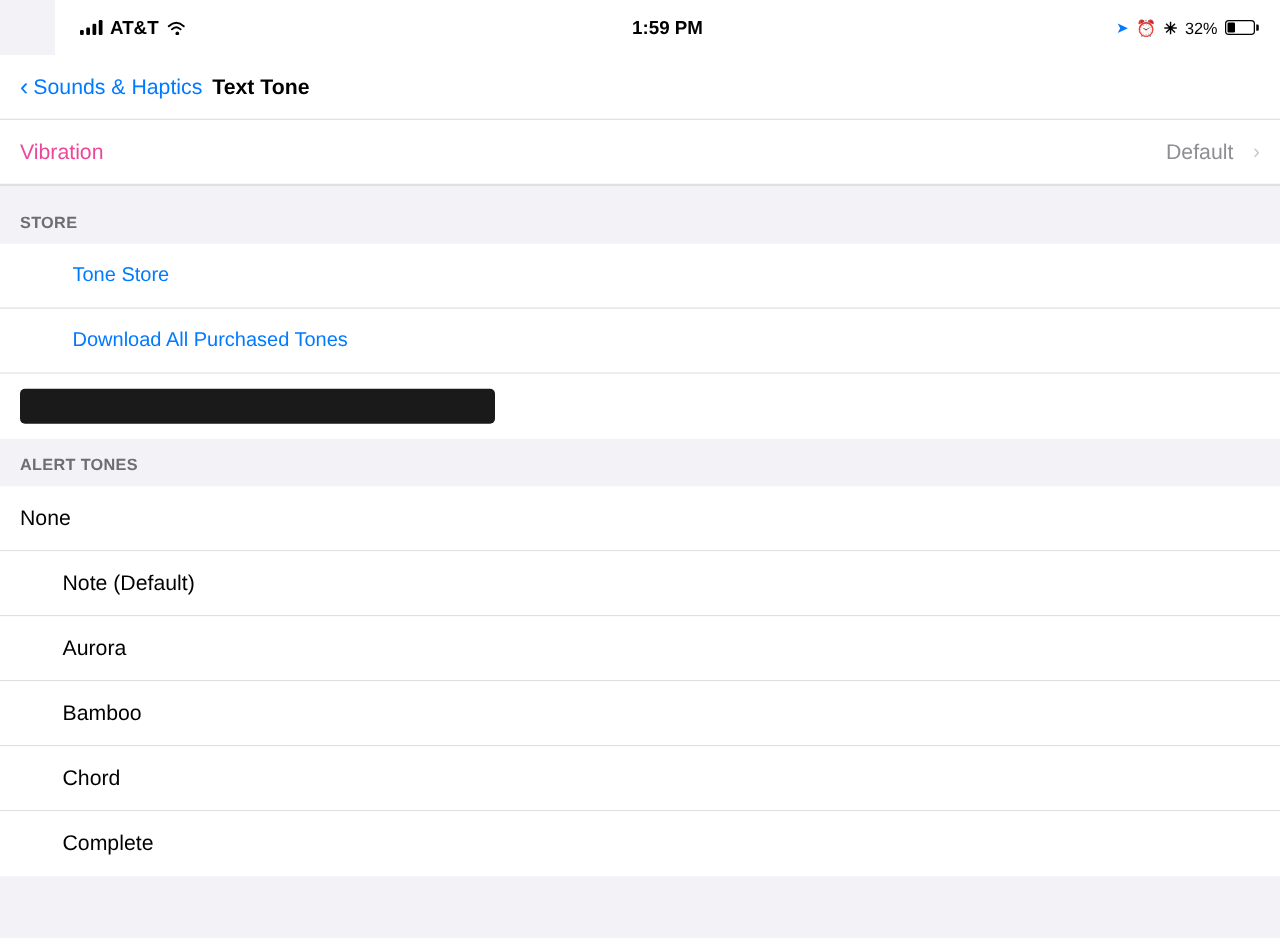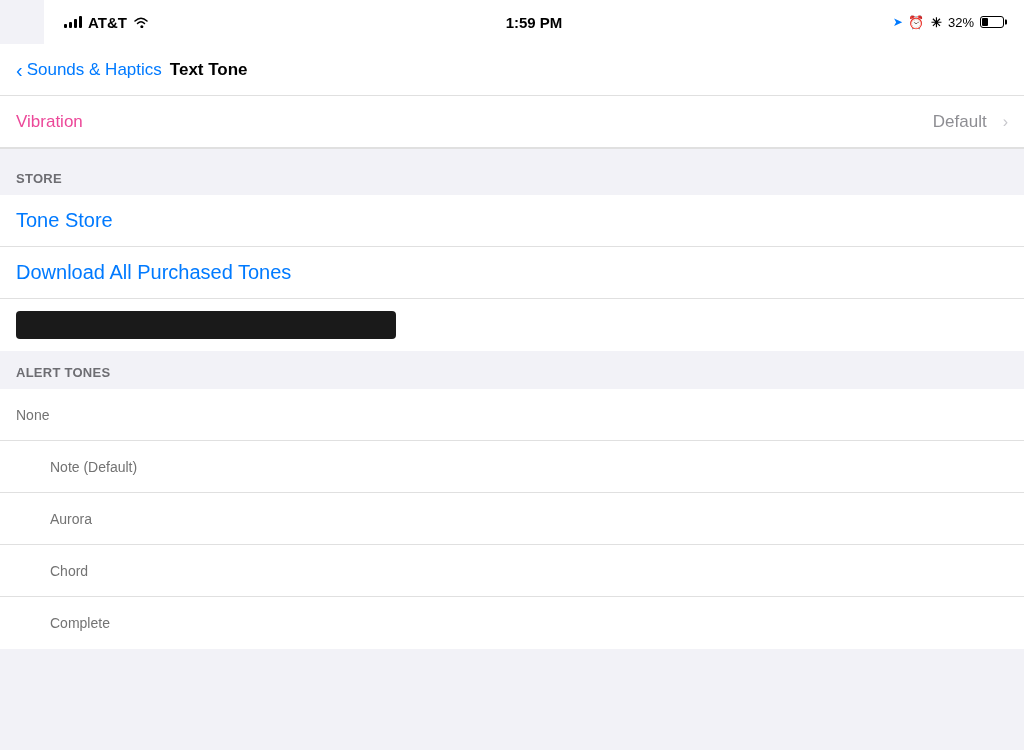--- a/index.html
+++ b/index.html
@@ -183,23 +183,24 @@
 
     .store-row {
       height: 52px;
       display: flex;
       align-items: center;
       padding: 0 16px;
       border-bottom: 1px solid #e0e0e0;
     }
 
     .store-label {
-      font-size: 20px;
+      font-size: 16px;
       color: #007aff;
       cursor: pointer;
+      margin-left: 42px;
     }
 
     
     .redacted-row {
       background: #fff;
       height: 52px;
       display: flex;
       align-items: center;
       padding: 0 16px;
     }
@@ -226,22 +227,22 @@
       padding: 0 16px 0 50px;
       border-bottom: 1px solid #e0e0e0;
       cursor: pointer;
     }
 
     .tone-row:last-child {
       border-bottom: none;
     }
 
     .tone-label {
-      font-size: 14px;
-      color: #737373;
+      font-size: 17px;
+      color: #000000;
     }
   </style>
 </head>
 <body>
 
 <div class="status-bar">
   <div class="status-left">
     <div class="signal-bars">
       <div class="signal-bar" style="height: 4px;"></div>
       <div class="signal-bar" style="height: 6px;"></div>
@@ -318,18 +319,21 @@
   <div class="tone-row" style="padding-left: 16px; border-bottom: 1px solid #e0e0e0;">
     <span class="tone-label">None</span>
   </div>
   <div class="tone-row">
     <span class="tone-label">Note (Default)</span>
   </div>
   <div class="tone-row">
     <span class="tone-label">Aurora</span>
   </div>
   <div class="tone-row">
+    <span class="tone-label">Bamboo</span>
+  </div>
+  <div class="tone-row">
     <span class="tone-label">Chord</span>
   </div>
   <div class="tone-row" style="border-bottom: none;">
     <span class="tone-label">Complete</span>
   </div>
 </div>
 
 </body></html>

